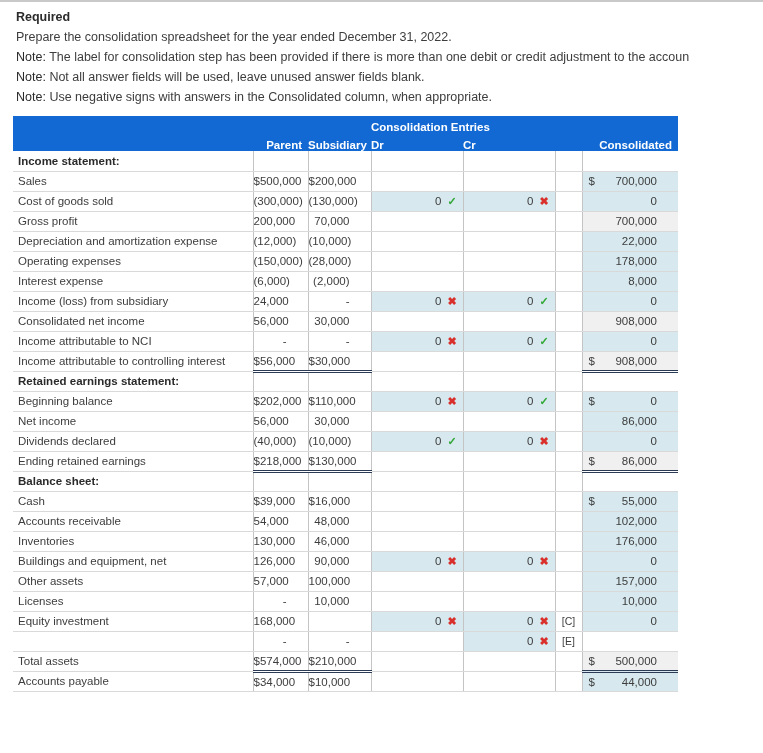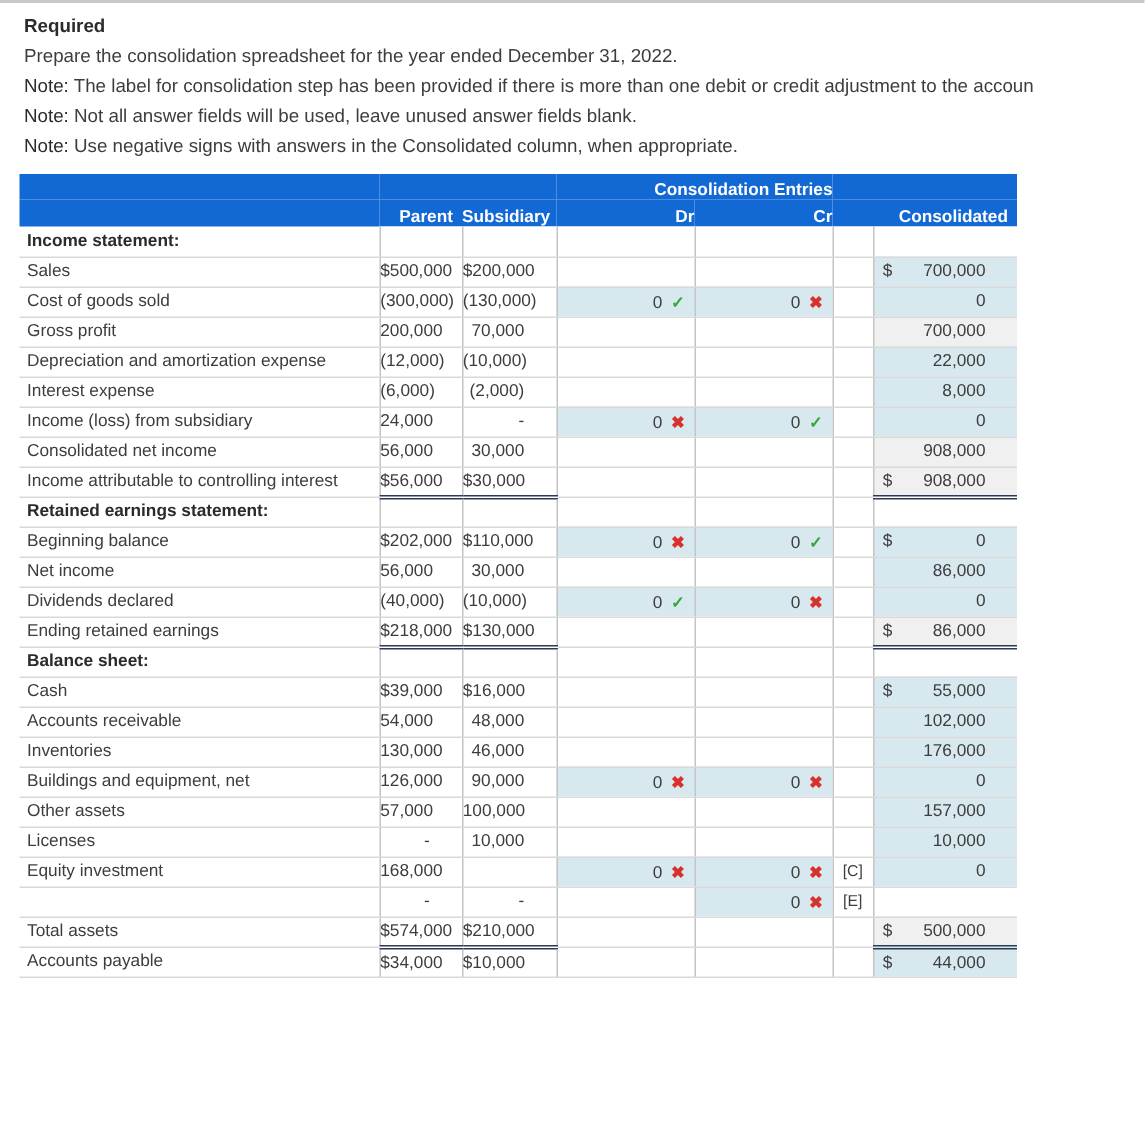--- a/index.html
+++ b/index.html
@@ -26,21 +26,21 @@
   col.c-dr{width:92px;}
   col.c-cr{width:92px;}
   col.c-tag{width:27px;}
   col.c-con{width:96px;}
 
   thead th{
     background:#1269d3;color:#ffffff;font-weight:bold;font-size:11.5px;
     height:17px;vertical-align:bottom;padding-bottom:1px;
   }
   thead th.blank{background:#1269d3;}
-  thead th.ce{text-align:right;}
+  thead th.ce{text-align:left;}
   thead th.r{text-align:right;padding-right:6px;}
   thead tr.h1 th{height:17px;}
   thead tr.h2 th{height:18px;}
 
   tbody td{
     height:20px;border-right:1px solid #c4c4c4;border-bottom:1px solid #d9d9d9;
     vertical-align:middle;box-sizing:border-box;
   }
   tbody td.label{
     border-right:1px solid #c4c4c4;border-left:0;padding-left:5px;
@@ -145,20 +145,29 @@
         <tr>
           <td class="label plain">Depreciation and amortization expense</td>
           <td class="num plain"><span class="val">(12,000)</span><span class="mark"></span></td>
           <td class="num plain"><span class="val">(10,000)</span><span class="mark"></span></td>
           <td class="num plain"><span class="val"></span><span class="mark"></span></td>
           <td class="num plain"><span class="val"></span><span class="mark"></span></td>
           <td class="tag plain"></td>
           <td class="num input nb"><span class="val">22,000</span><span class="mark"></span></td>
         </tr>
         <tr>
+          <td class="label plain">Operating expenses</td>
+          <td class="num plain"><span class="val">(150,000)</span><span class="mark"></span></td>
+          <td class="num plain"><span class="val">(28,000)</span><span class="mark"></span></td>
+          <td class="num plain"><span class="val"></span><span class="mark"></span></td>
+          <td class="num plain"><span class="val"></span><span class="mark"></span></td>
+          <td class="tag plain"></td>
+          <td class="num input nb"><span class="val">178,000</span><span class="mark"></span></td>
+        </tr>
+        <tr>
           <td class="label plain">Interest expense</td>
           <td class="num plain rule"><span class="val">(6,000)</span><span class="mark"></span></td>
           <td class="num plain rule"><span class="val">(2,000)</span><span class="mark"></span></td>
           <td class="num plain"><span class="val"></span><span class="mark"></span></td>
           <td class="num plain"><span class="val"></span><span class="mark"></span></td>
           <td class="tag plain"></td>
           <td class="num input rule nb"><span class="val">8,000</span><span class="mark"></span></td>
         </tr>
         <tr>
           <td class="label plain">Income (loss) from subsidiary</td>
@@ -171,20 +180,29 @@
         </tr>
         <tr class="topline">
           <td class="label plain">Consolidated net income</td>
           <td class="num plain rule"><span class="val">56,000</span><span class="mark"></span></td>
           <td class="num plain rule"><span class="val">30,000</span><span class="mark"></span></td>
           <td class="num plain"><span class="val"></span><span class="mark"></span></td>
           <td class="num plain"><span class="val"></span><span class="mark"></span></td>
           <td class="tag plain"></td>
           <td class="num calc rule nb"><span class="val">908,000</span><span class="mark"></span></td>
         </tr>
+        <tr>
+          <td class="label plain">Income attributable to NCI</td>
+          <td class="num plain rule"><span class="val">-</span><span class="mark"></span></td>
+          <td class="num plain rule"><span class="val">-</span><span class="mark"></span></td>
+          <td class="num input"><span class="val">0</span><span class="mark no">✖</span></td>
+          <td class="num input"><span class="val">0</span><span class="mark ok">✓</span></td>
+          <td class="tag plain"></td>
+          <td class="num input rule nb"><span class="val">0</span><span class="mark"></span></td>
+        </tr>
         <tr class="topline dbl">
           <td class="label plain">Income attributable to controlling interest</td>
           <td class="num plain rule"><span class="val">$56,000</span><span class="mark"></span></td>
           <td class="num plain rule"><span class="val">$30,000</span><span class="mark"></span></td>
           <td class="num plain"><span class="val"></span><span class="mark"></span></td>
           <td class="num plain"><span class="val"></span><span class="mark"></span></td>
           <td class="tag plain"></td>
           <td class="num calc rule nb"><span class="dollar">$</span><span class="val">908,000</span><span class="mark"></span></td>
         </tr>
         <tr>

